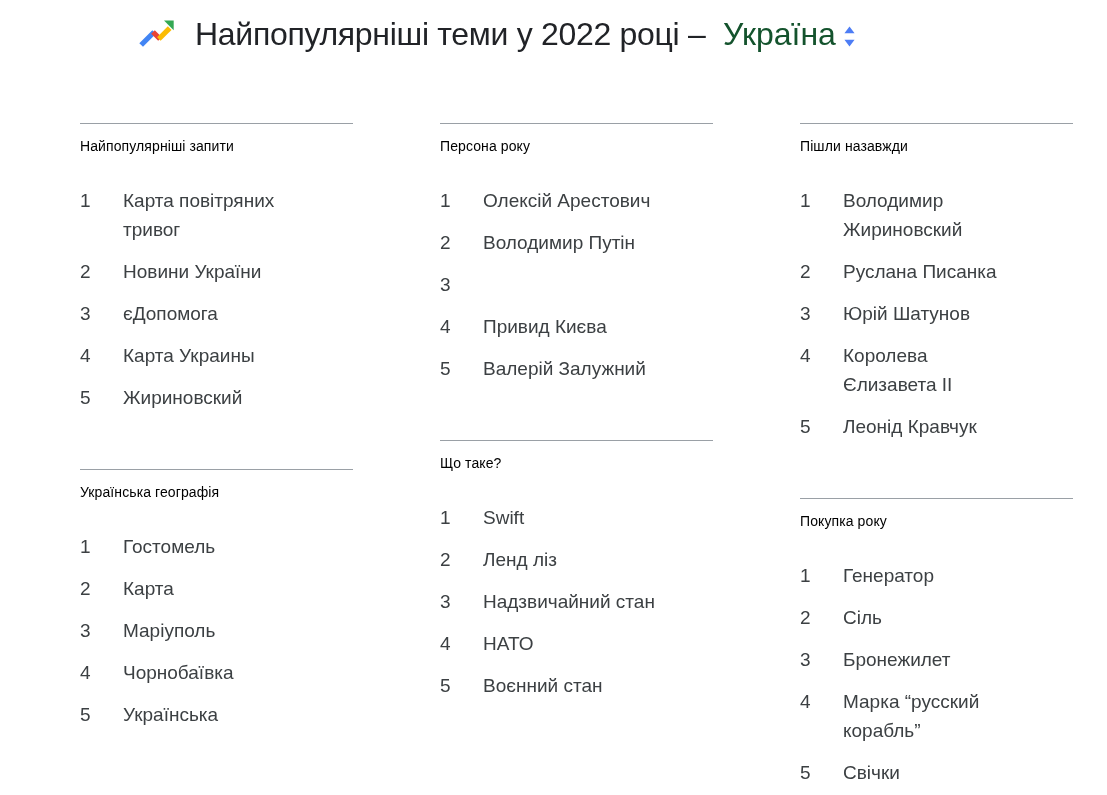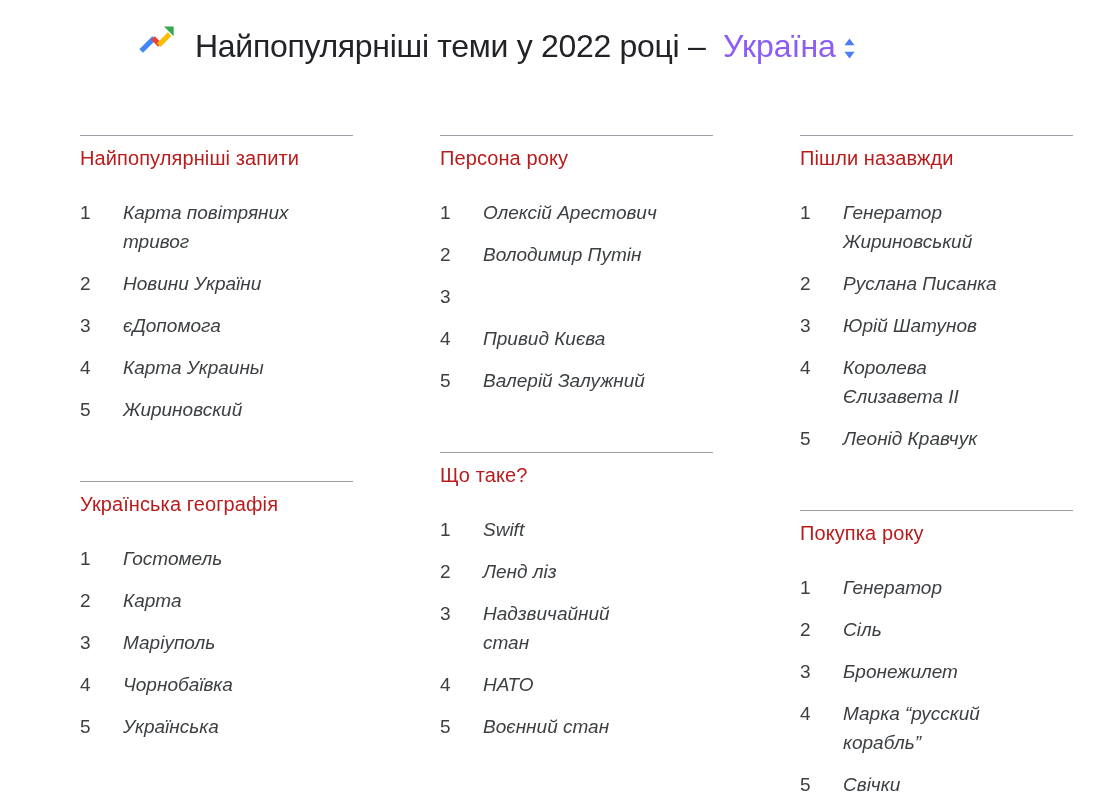--- a/index.html
+++ b/index.html
@@ -3,32 +3,32 @@
 <meta charset="utf-8">
 <style>
   html,body{margin:0;padding:0;}
   body{
     width:1107px;height:795px;overflow:hidden;background:#ffffff;
     font-family:"Liberation Sans", sans-serif;color:#3c4043;
   }
   .header{display:flex;align-items:center;margin:12px 0 0 137px;}
   .logo{display:block;width:40px;height:40px;}
   .logo svg{display:block;width:40px;height:40px;}
-  .title{display:flex;align-items:flex-end;margin:16px 0 0 18px;font-size:32px;font-weight:400;color:#212327;letter-spacing:-0.3px;white-space:pre;}
-  .region{display:inline-flex;align-items:center;gap:7px;margin-left:9px;padding:0;border:none;background:none;font:inherit;color:#8b5cf6;cursor:pointer;}
+  .title{display:flex;align-items:flex-end;margin:4px 0 0 18px;font-size:32px;font-weight:400;color:#212327;letter-spacing:-0.3px;white-space:pre;}
+  .region{display:inline-flex;align-items:center;gap:7px;margin-left:9px;padding:0;border:none;background:none;font:inherit;color:#14532d;cursor:pointer;}
   .region svg{display:block;margin-top:3px;}
   .cols{display:flex;gap:87px;margin:70px 0 0 80px;}
   .col{flex:0 0 273px;width:273px;}
   .section + .section{margin-top:57px;}
   .divider{height:0;border-top:1px solid #9aa0a6;}
-  .sec-title{margin:12px 0 0 0;font-size:20px;font-weight:500;line-height:20px;color:#b91c1c;letter-spacing:0.1px;}
+  .sec-title{margin:12px 0 0 0;font-size:14px;font-weight:500;line-height:20px;color:#000000;letter-spacing:0.1px;}
   .list{margin-top:30px;}
   .item{display:flex;align-items:flex-start;margin-bottom:13px;font-size:19px;line-height:29px;color:#3c4043;cursor:pointer;}
   .rank{flex:0 0 43px;}
-  .term{max-width:178px;font-style:italic;}
+  .term{max-width:178px;}
 </style>
 </head>
 <body>
 
 <div class="page">
 
   <header class="header">
     <span class="logo">
       <svg viewBox="0 0 24 24" xmlns="http://www.w3.org/2000/svg">
         <path d="M2.5 19.2 L10.3 11.4" stroke="#4285f4" stroke-width="3.1" fill="none"></path>
@@ -162,21 +162,21 @@
       </section>
     </div>
 
     <div class="col">
       <section class="section">
         <div class="divider"></div>
         <h2 class="sec-title">Пішли назавжди</h2>
         <div class="list">
           <div class="item">
             <span class="rank">1</span>
-            <span class="term">Генератор Жириновський</span>
+            <span class="term">Володимир Жириновский</span>
           </div>
           <div class="item">
             <span class="rank">2</span>
             <span class="term">Руслана Писанка</span>
           </div>
           <div class="item">
             <span class="rank">3</span>
             <span class="term">Юрій Шатунов</span>
           </div>
           <div class="item">

